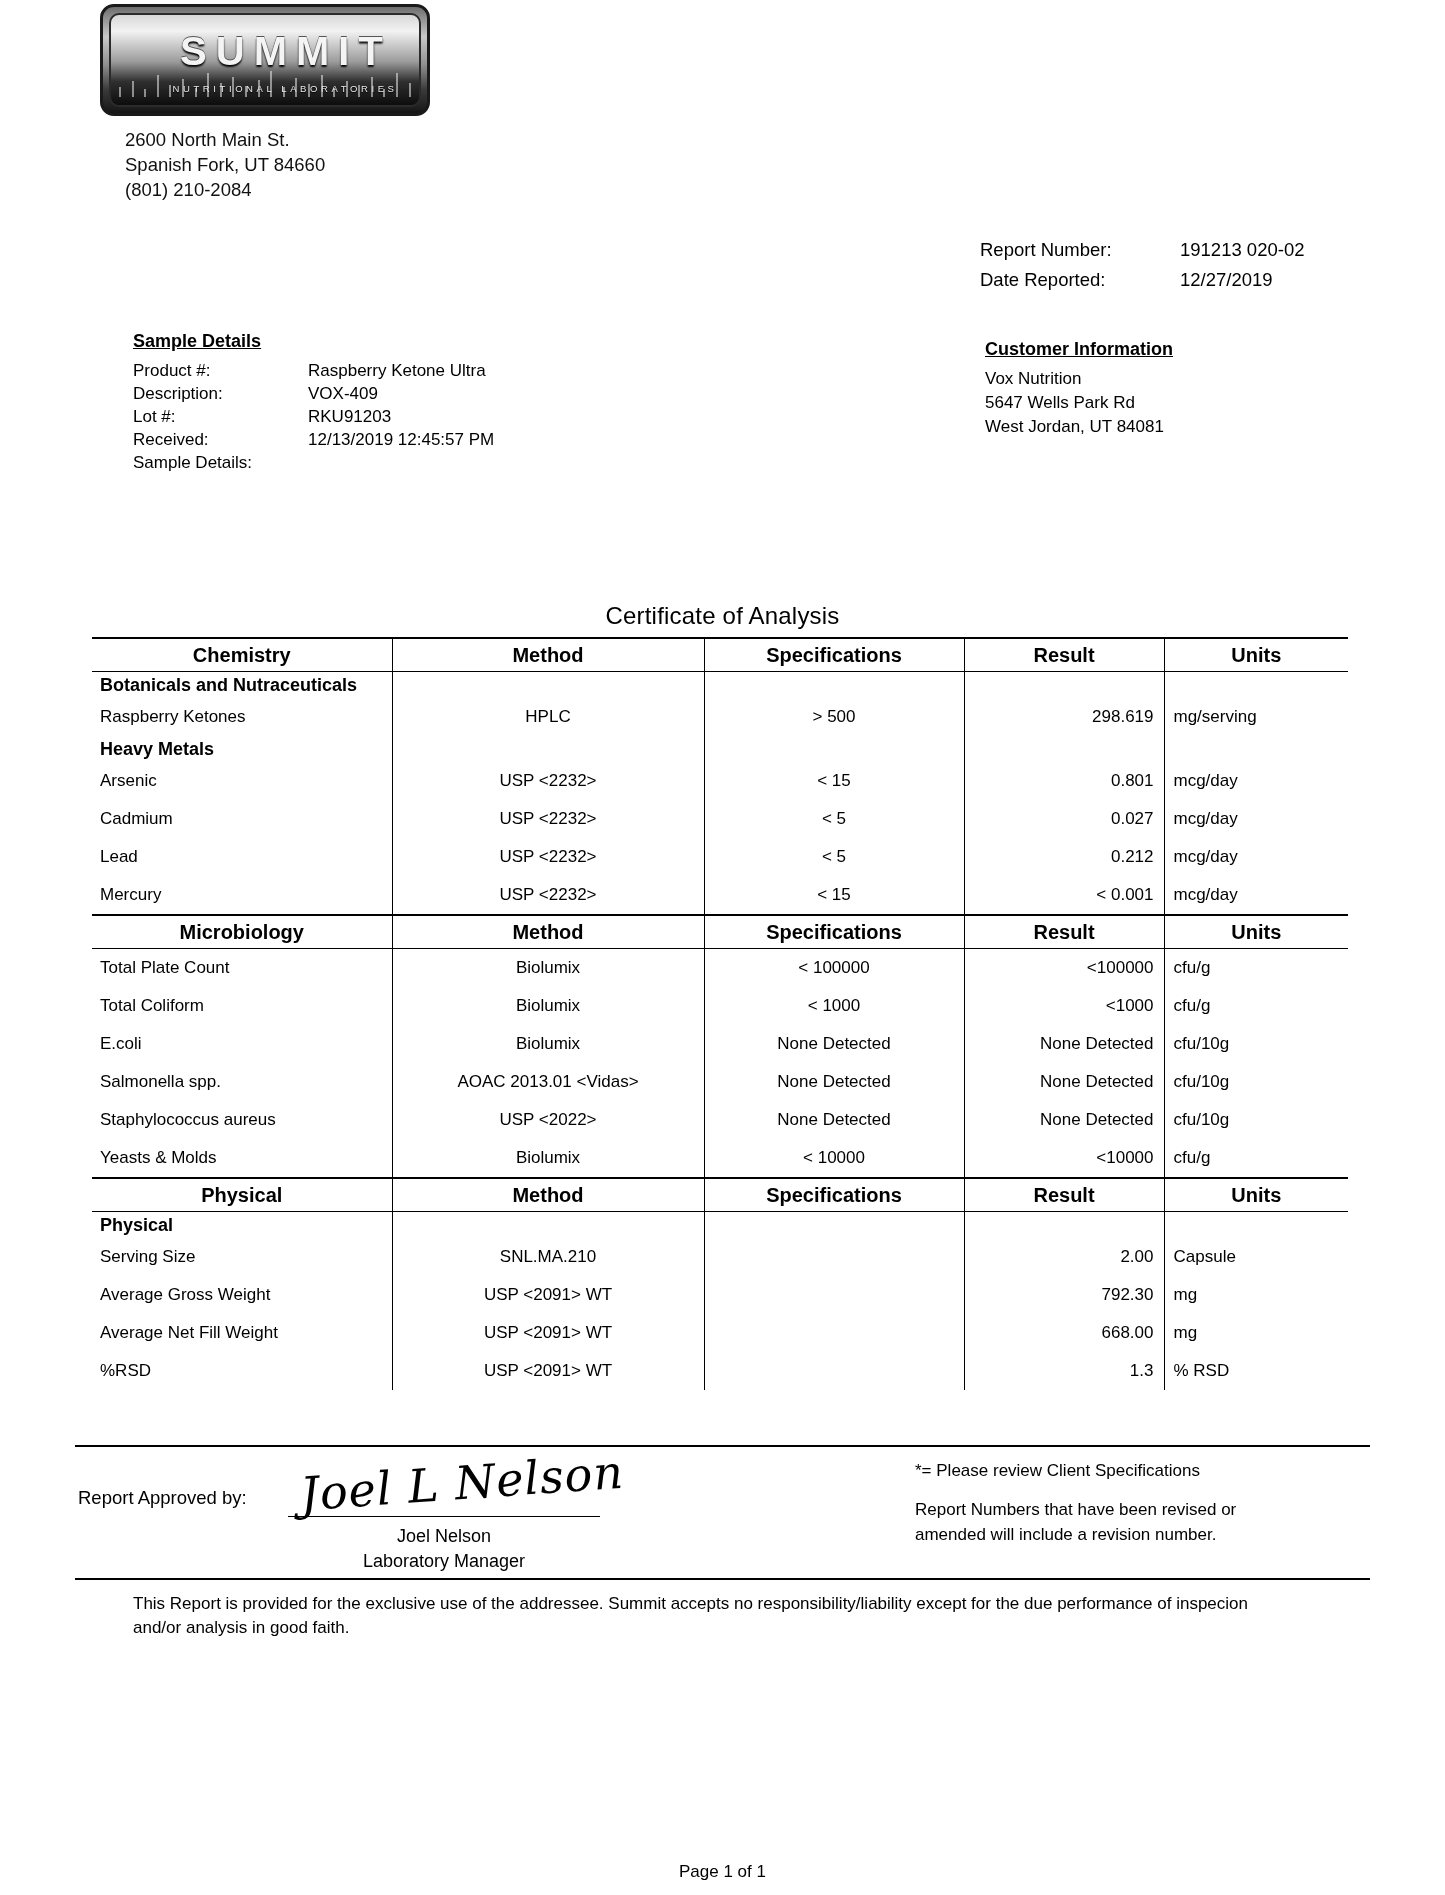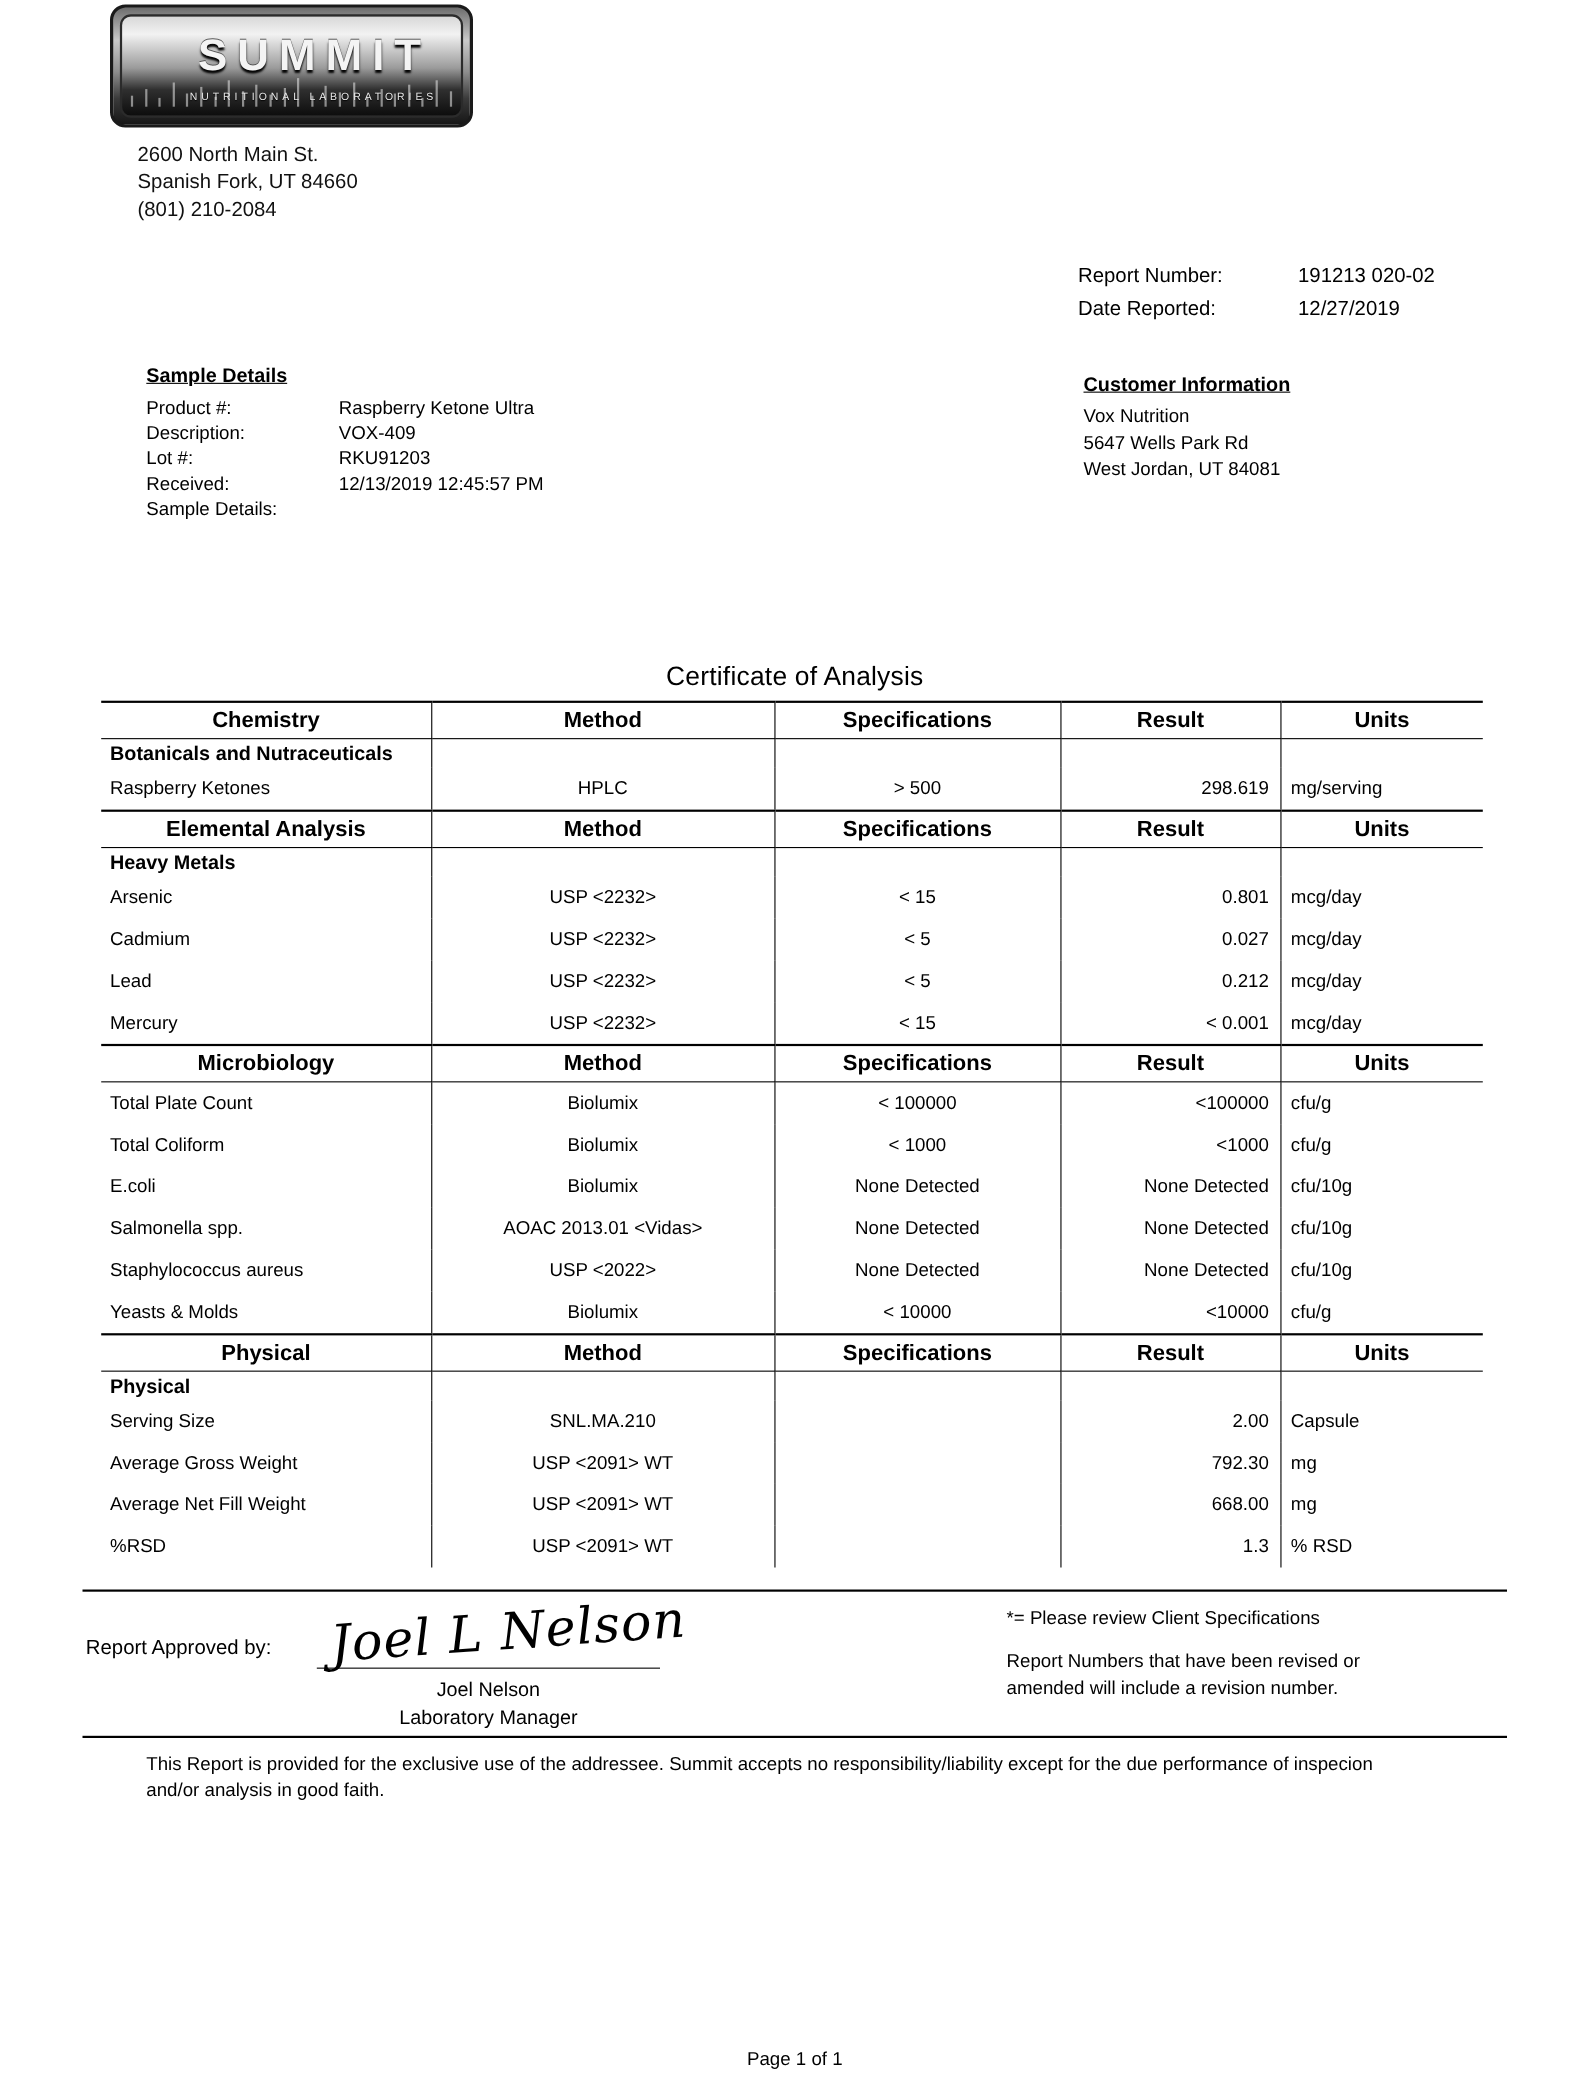--- a/index.html
+++ b/index.html
@@ -404,27 +404,20 @@
         <td class="c-e"></td>
       </tr>
       <tr class="data-row last-of-section">
         <td class="c-a">Raspberry Ketones</td>
         <td class="c-b">HPLC</td>
         <td class="c-c">&gt; 500</td>
         <td class="c-d">298.619</td>
         <td class="c-e">mg/serving</td>
       </tr>
 
-      <tr class="section-head">
-        <td class="c-a">Elemental Analysis</td>
-        <td class="c-b">Method</td>
-        <td class="c-c">Specifications</td>
-        <td class="c-d">Result</td>
-        <td class="c-e">Units</td>
-      </tr>
       <tr class="group-row">
         <td class="c-a">Heavy Metals</td>
         <td class="c-b"></td>
         <td class="c-c"></td>
         <td class="c-d"></td>
         <td class="c-e"></td>
       </tr>
       <tr class="data-row">
         <td class="c-a">Arsenic</td>
         <td class="c-b">USP &lt;2232&gt;</td>

